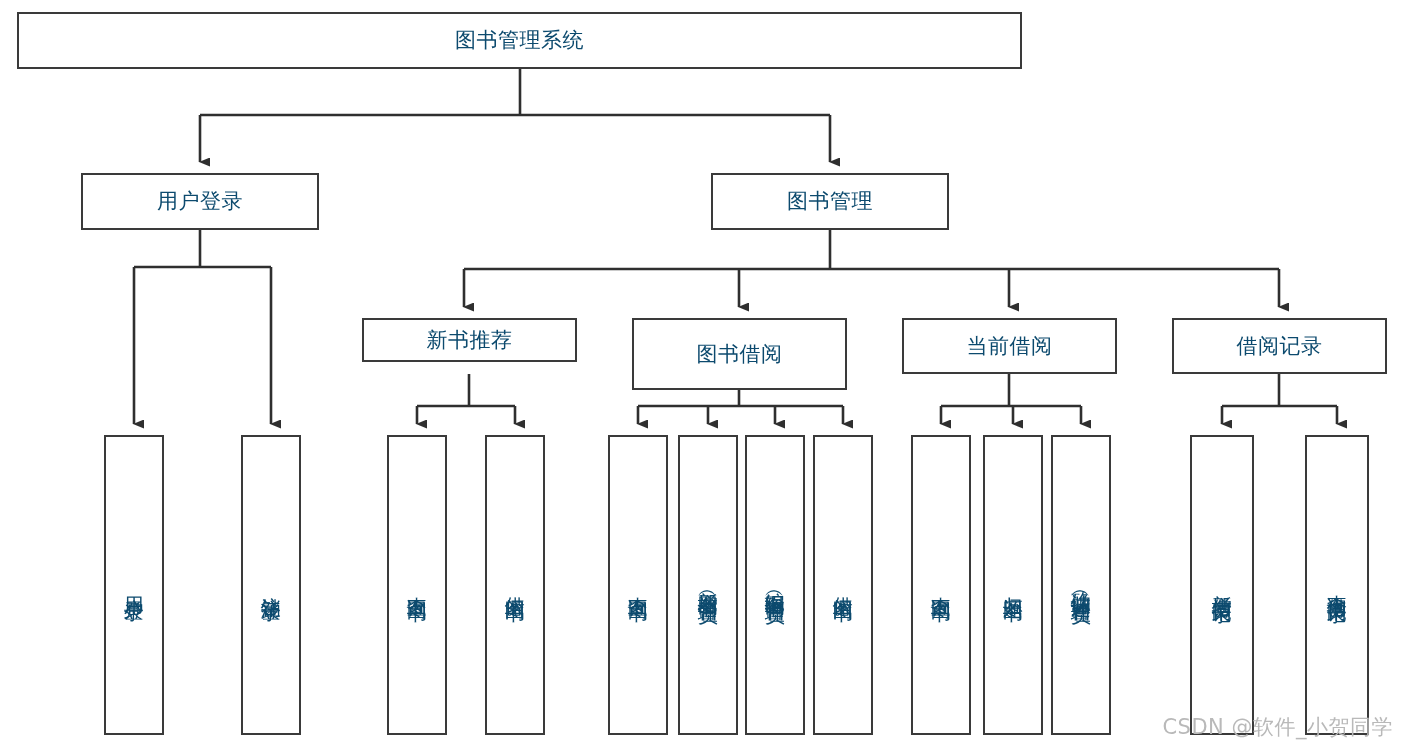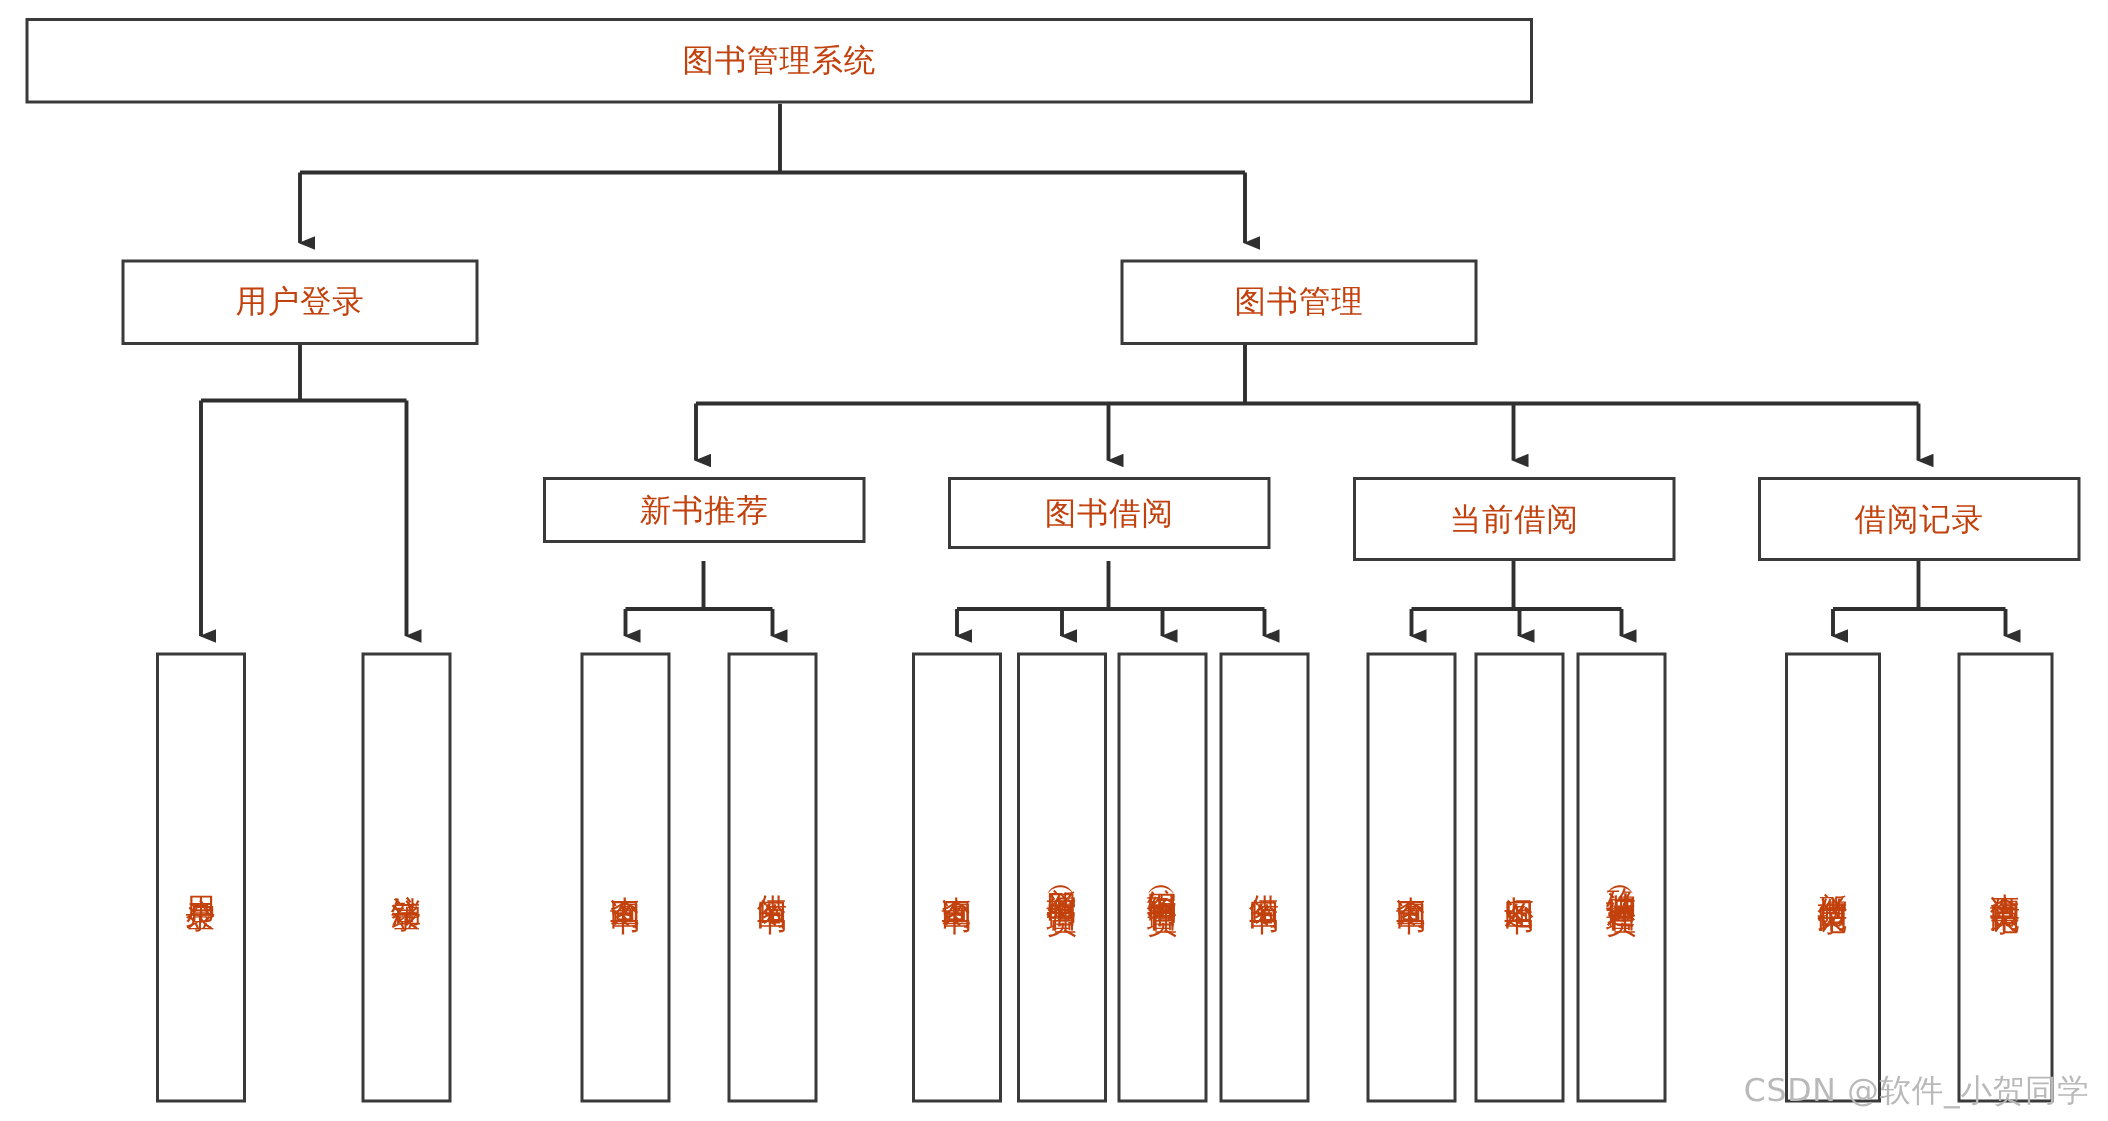--- a/index.html
+++ b/index.html
@@ -27,21 +27,21 @@
     pointer-events: none;
   }
   .node {
     position: absolute;
     box-sizing: border-box;
     background: #ffffff;
     border: 2px solid #3a3a3a;
     display: flex;
     align-items: center;
     justify-content: center;
-    color: #c2410c;
+    color: #0c4a6e;
   }
   .node-h {
     font-size: 21px;
     line-height: 1.15;
     letter-spacing: 0.5px;
     white-space: nowrap;
   }
   .node-v {
     writing-mode: vertical-rl;
     text-orientation: upright;
@@ -121,28 +121,28 @@
     <path d="M 1337 406 L 1337 424" stroke="#2f2f2f" stroke-width="2.6" fill="none" marker-end="url(#arrowhead)"></path>
   </svg>
 
   <div class="node node-h" style="left:17px; top:12px; width:1005px; height:57px;">
     <span>图书管理系统</span>
   </div>
 
   <div class="node node-h" style="left:81px; top:173px; width:238px; height:57px;">
     <span>用户登录</span>
   </div>
-  <div class="node node-h" style="left:711px; top:173px; width:238px; height:57px;margin-left:36px;">
+  <div class="node node-h" style="left:711px; top:173px; width:238px; height:57px;">
     <span>图书管理</span>
   </div>
 
   <div class="node node-h" style="left:362px; top:318px; width:215px; height:44px;">
     <span>新书推荐</span>
   </div>
-  <div class="node node-h" style="left:632px; top:318px; width:215px; height:48px;">
+  <div class="node node-h" style="left:632px; top:318px; width:215px; height:72px;">
     <span>图书借阅</span>
   </div>
   <div class="node node-h" style="left:1172px; top:318px; width:215px; height:56px;">
     <span>借阅记录</span>
   </div>
   <div class="node node-h" style="left:902px; top:318px; width:215px; height:56px;">
     <span>当前借阅</span>
   </div>
 
   <div class="node node-v" style="left:104px; top:435px; width:60px; height:300px;">

